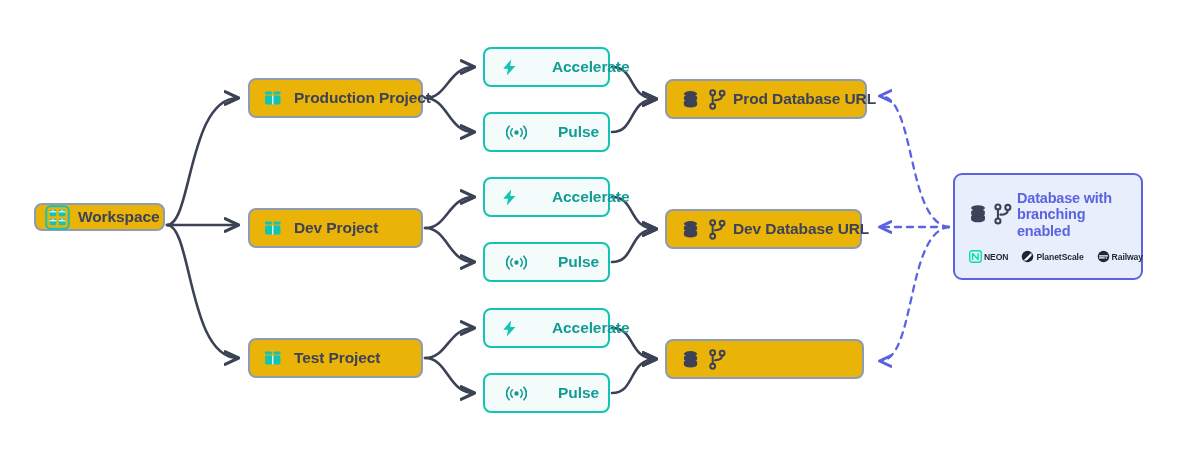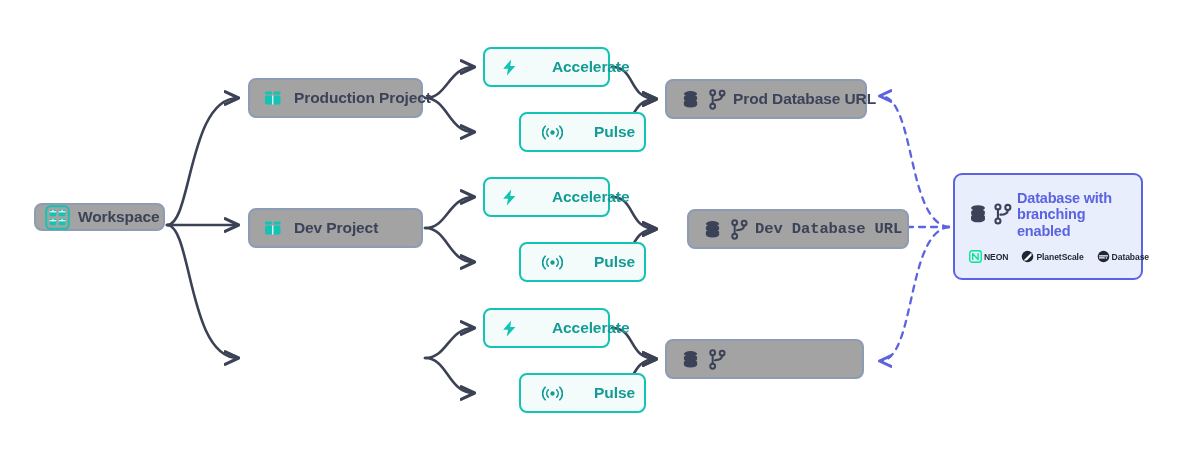--- a/index.html
+++ b/index.html
@@ -28,21 +28,21 @@
   .node {
     position: absolute;
     box-sizing: border-box;
     display: flex;
     align-items: center;
     border-radius: 8px;
     background: #fafbfc;
   }
   .node-slate {
     border: 2px solid #8d9bb5;
-    background: #a3a3a3;
+    background: #eab308;
   }
   .node-teal {
     border: 2px solid #13c3b3;
     background: #f4fcfb;
   }
   .node-label {
     font-size: 15.5px;
     font-weight: bold;
     letter-spacing: -0.1px;
     white-space: nowrap;
@@ -78,40 +78,39 @@
   
   .product-node {
     width: 127px; height: 40px;
     padding-left: 15px;
     gap: 24px;
   }
   .product-node .node-label { margin-left: 9px; }
   .product-node.centered {
     padding-left: 12px;
     justify-content: center;
-    margin-left: 36px;
   }
   .product-node.centered .node-label { margin-left: 7px; }
 
   #node-accelerate-0 { left: 483px; top: 47px; }
   #node-pulse-0      { left: 483px; top: 112px; }
   #node-accelerate-1 { left: 483px; top: 177px; }
   #node-pulse-1      { left: 483px; top: 242px; }
   #node-accelerate-2 { left: 483px; top: 308px; }
   #node-pulse-2      { left: 483px; top: 373px; }
 
   
   .dburl-node {
     height: 40px;
     padding-left: 13px;
   }
   .dburl-node .node-label { margin-left: 6px; }
   .dburl-node .branch-ic  { margin-left: 7px; }
   #node-dburl-0 { left: 665px; top: 79px;  width: 202px; }
-  #node-dburl-1 { left: 687px; top: 209px; width: 222px; font-family: Liberation Mono, monospace; }
+  #node-dburl-1 { left: 665px; top: 209px; width: 197px; }
   #node-dburl-2 { left: 665px; top: 339px; width: 199px; }
 
   
   #node-callout {
     position: absolute;
     left: 953px; top: 173px;
     width: 190px; height: 107px;
     box-sizing: border-box;
     border: 2px solid #5b63e0;
     border-radius: 9px;
@@ -240,20 +239,31 @@
       <svg width="20" height="20" viewBox="0 0 20 20">
         <rect x="2" y="3.4" width="6.9" height="3.1" rx="1" fill="#13c3b3"></rect>
         <rect x="10.6" y="3.4" width="6.9" height="3.1" rx="1" fill="#13c3b3"></rect>
         <rect x="2" y="7.6" width="15.5" height="8.9" rx="1.8" fill="#13c3b3"></rect>
         <line x1="9.75" y1="7.6" x2="9.75" y2="16.5" stroke="#fafbfc" stroke-width="1.3"></line>
       </svg>
     </span>
     <span class="node-label label-slate">Dev Project</span>
   </div>
 
+  <div class="node node-slate project-node" id="node-project-2">
+    <span class="icon-wrap">
+      <svg width="20" height="20" viewBox="0 0 20 20">
+        <rect x="2" y="3.4" width="6.9" height="3.1" rx="1" fill="#13c3b3"></rect>
+        <rect x="10.6" y="3.4" width="6.9" height="3.1" rx="1" fill="#13c3b3"></rect>
+        <rect x="2" y="7.6" width="15.5" height="8.9" rx="1.8" fill="#13c3b3"></rect>
+        <line x1="9.75" y1="7.6" x2="9.75" y2="16.5" stroke="#fafbfc" stroke-width="1.3"></line>
+      </svg>
+    </span>
+    <span class="node-label label-slate">Test Project</span>
+  </div>
 
   <div class="node node-teal product-node" id="node-accelerate-0">
     <span class="icon-wrap">
       <svg width="19" height="19" viewBox="0 0 20 20">
         <path d="M11.8 1.5 L3.4 11.2 L8.4 11.2 L7.2 18.5 L16.2 8.4 L10.8 8.4 Z" fill="#13c3b3"></path>
       </svg>
     </span>
     <span class="node-label label-teal">Accelerate</span>
   </div>
   <div class="node node-teal product-node centered" id="node-pulse-0">
@@ -427,18 +437,18 @@
       </div>
       <div class="logo">
         <span class="icon-wrap">
           <svg width="13" height="13" viewBox="0 0 16 16">
             <circle cx="8" cy="8" r="7.1" fill="#1f2733"></circle>
             <rect x="2.3" y="6.5" width="11.4" height="1.5" rx="0.7" fill="#ffffff"></rect>
             <rect x="2.3" y="9.0" width="7.4" height="1.5" rx="0.7" fill="#ffffff"></rect>
             <circle cx="11.5" cy="9.75" r="0.95" fill="#ffffff"></circle>
           </svg>
         </span>
-        <span class="logo-text">Database</span>
+        <span class="logo-text">Railway</span>
       </div>
     </div>
   </div>
 
 </div>
 
 </body></html>

